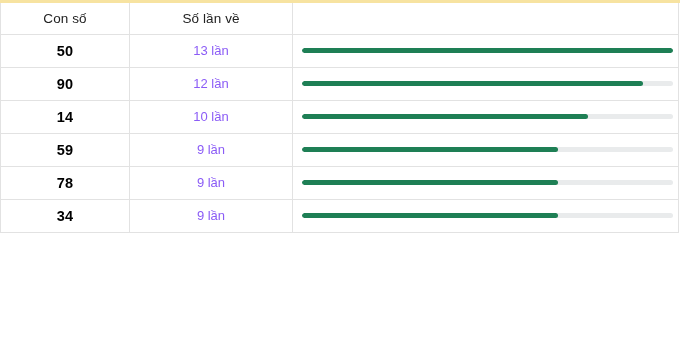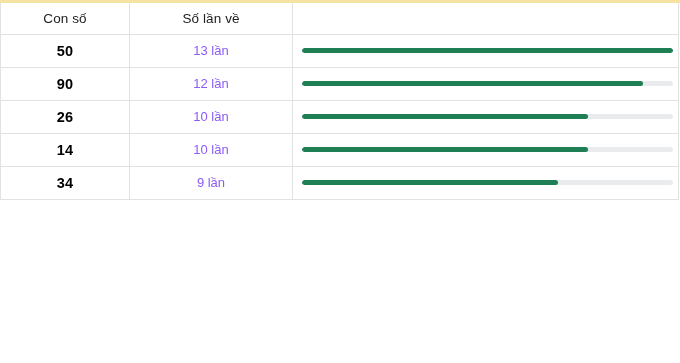--- a/index.html
+++ b/index.html
@@ -104,34 +104,43 @@
         <tr>
           <td class="cell-num">90</td>
           <td class="cell-cnt">12 lần</td>
           <td class="cell-bar">
             <div class="bar-track" style="background: rgb(233, 235, 236);">
               <div class="bar-fill" style="width: 92%; background: rgb(30, 127, 85);"></div>
             </div>
           </td>
         </tr>
         <tr>
-          <td class="cell-num">26</td>
+          <td class="cell-num">14</td>
           <td class="cell-cnt">10 lần</td>
           <td class="cell-bar">
             <div class="bar-track" style="background: rgb(233, 235, 236);">
               <div class="bar-fill" style="width: 77%; background: rgb(30, 127, 85);"></div>
             </div>
           </td>
         </tr>
         <tr>
-          <td class="cell-num">14</td>
-          <td class="cell-cnt">10 lần</td>
+          <td class="cell-num">59</td>
+          <td class="cell-cnt">9 lần</td>
           <td class="cell-bar">
             <div class="bar-track" style="background: rgb(233, 235, 236);">
-              <div class="bar-fill" style="width: 77%; background: rgb(30, 127, 85);"></div>
+              <div class="bar-fill" style="width: 69%; background: rgb(30, 127, 85);"></div>
+            </div>
+          </td>
+        </tr>
+        <tr>
+          <td class="cell-num">78</td>
+          <td class="cell-cnt">9 lần</td>
+          <td class="cell-bar">
+            <div class="bar-track" style="background: rgb(233, 235, 236);">
+              <div class="bar-fill" style="width: 69%; background: rgb(30, 127, 85);"></div>
             </div>
           </td>
         </tr>
         <tr>
           <td class="cell-num">34</td>
           <td class="cell-cnt">9 lần</td>
           <td class="cell-bar">
             <div class="bar-track" style="background: rgb(233, 235, 236);">
               <div class="bar-fill" style="width: 69%; background: rgb(30, 127, 85);"></div>
             </div>

